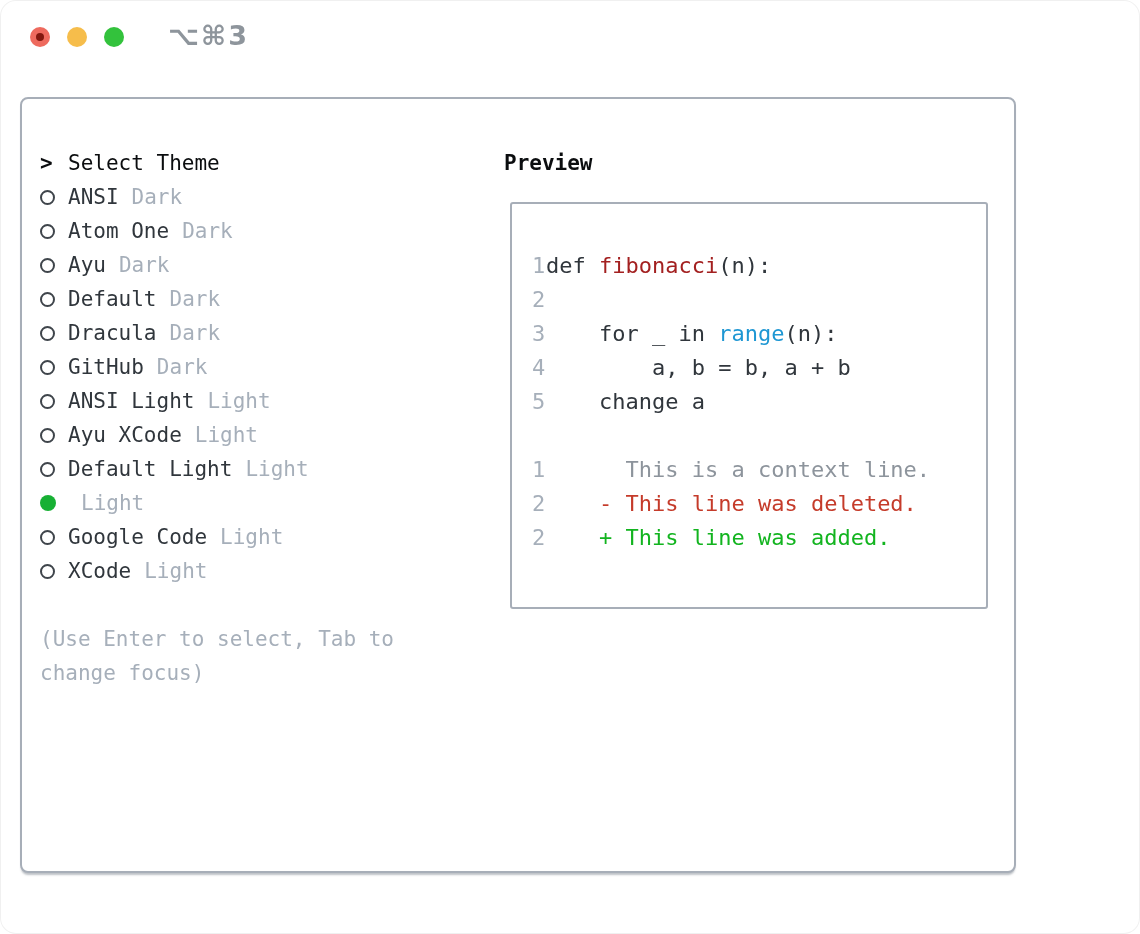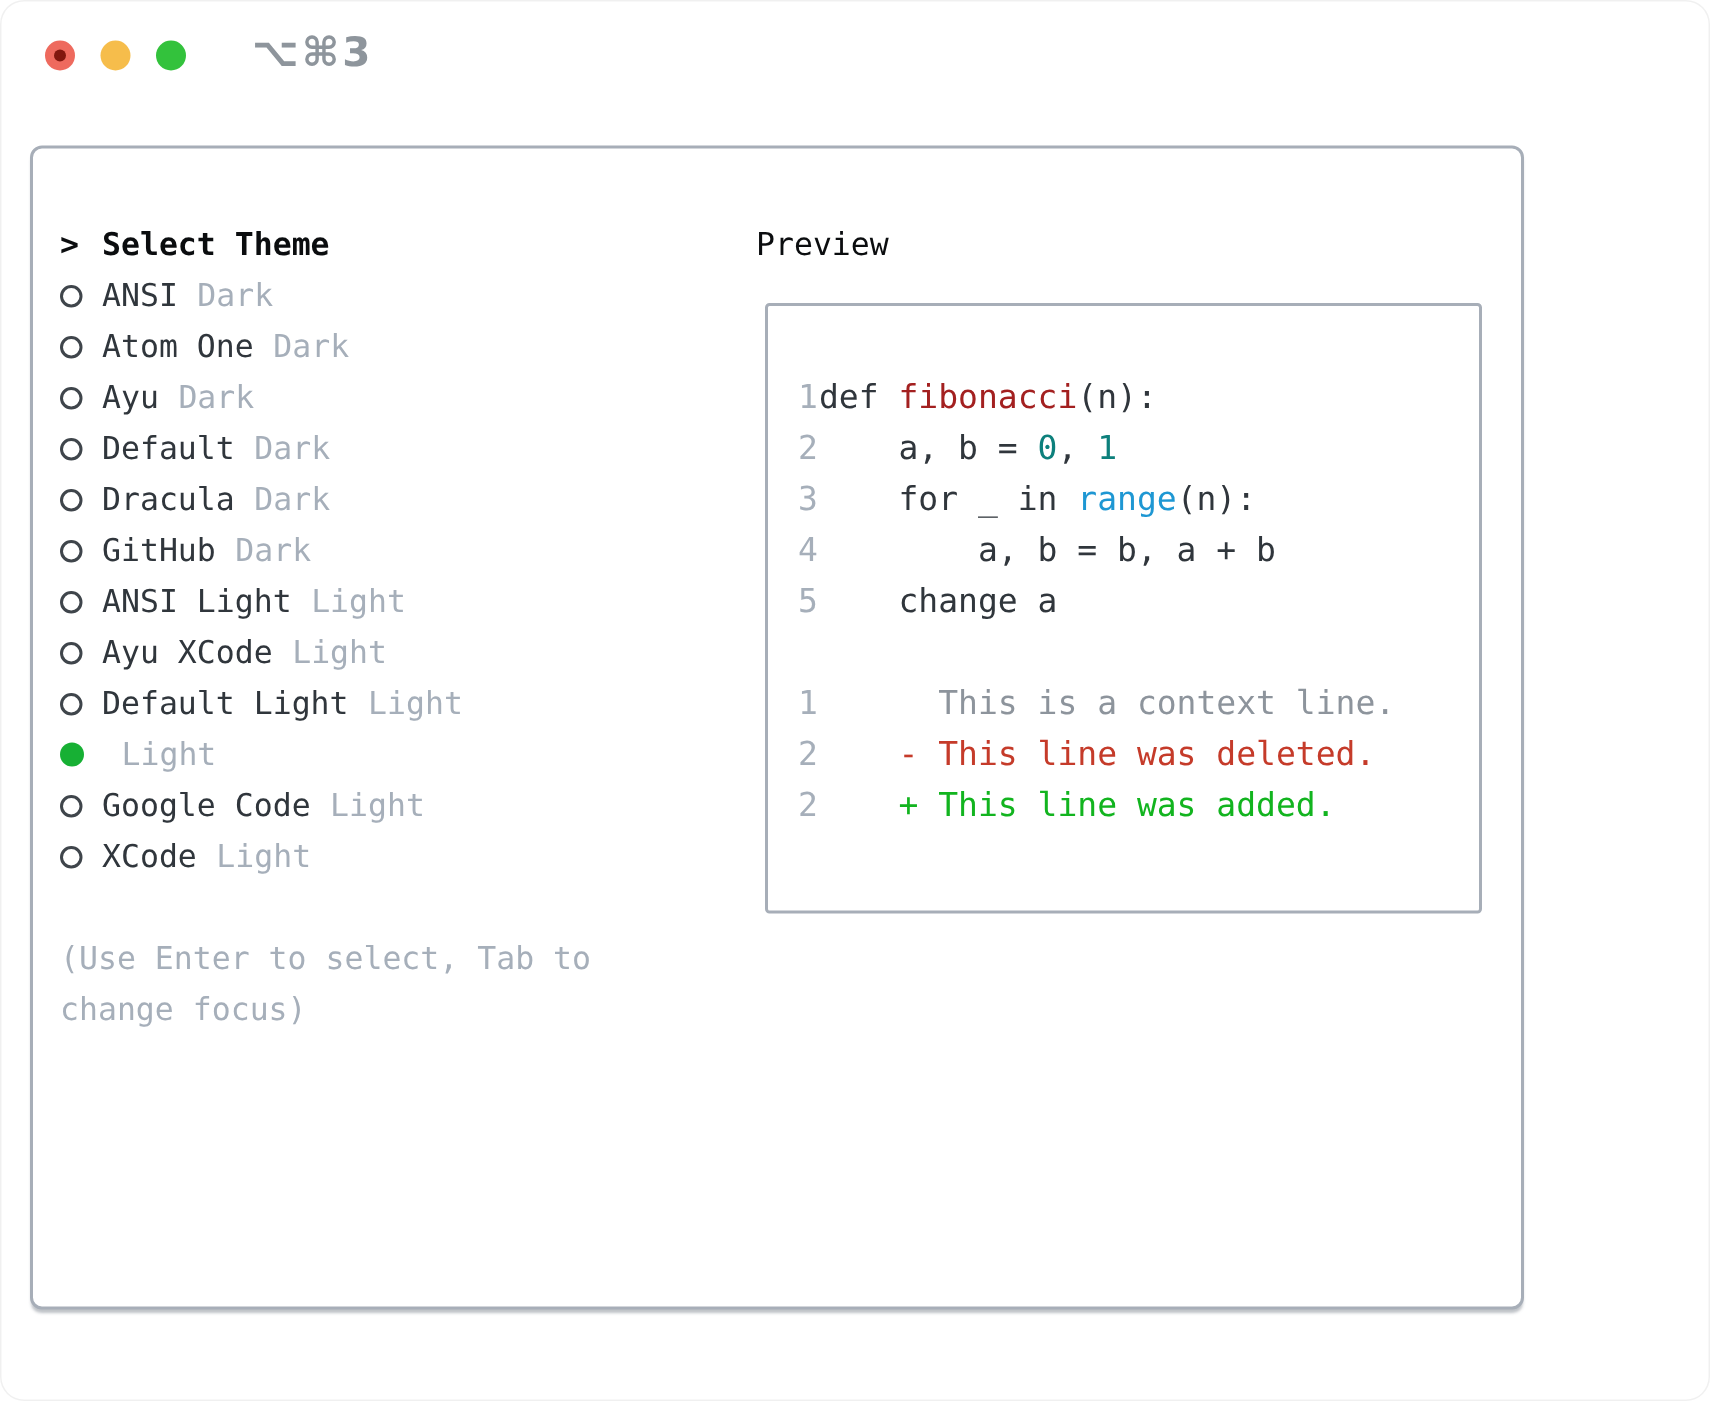--- a/index.html
+++ b/index.html
@@ -24,32 +24,32 @@
   .panel{position:absolute;left:20px;top:97px;width:996px;height:776px;background:#fff;
          border:2px solid var(--border);border-radius:8px;
          box-shadow:0 3px 2px -1px rgba(110,120,130,.45)}
   
   .left-col{position:absolute;left:18px;top:47px;font-size:21px;line-height:34px;color:var(--text)}
   .row{height:34px;display:flex;align-items:center;white-space:pre}
   .marker{width:28px;flex:none;display:flex;align-items:center}
   .cursor{font-weight:bold;color:var(--heading)}
   .radio{width:15px;height:15px;border:2px solid var(--radio-stroke);border-radius:50%}
   .radio.sel{width:16px;height:16px;border:none;background:var(--accent-green)}
-  .hdr{font-weight:bold;color:var(--heading)}
+  .hdr{font-weight:normal;color:var(--heading)}
   .theme-name{color:var(--text)}
   .theme-name.sel{color:var(--accent-green)}
   .variant{color:var(--muted);margin-left:13px}
   .gap{height:34px}
   .subhdr{color:#15181b}
   .opt-label{color:var(--text)}
   .opt-label.sel{color:var(--accent-green)}
   .hint{width:440px;color:var(--muted);white-space:normal}
   
   .preview-header{position:absolute;left:482px;top:47px;height:34px;line-height:34px;
-                  font-size:21px;font-weight:normal;color:var(--heading)}
+                  font-size:21px;font-weight:bold;color:var(--heading)}
   .preview-box{position:absolute;left:488px;top:103px;width:478px;height:407px;
                border:2px solid var(--border);border-radius:3px;background:#fff;
                padding:44px 0 0 20px;overflow:hidden}
   .pline{height:34px;display:flex;align-items:center;font-size:22px;white-space:pre}
   .pline .ln{width:14px;flex:none;color:var(--muted)}
   .pline .lc{}
   .seg-code{color:var(--text)}
   .seg-function{color:var(--func-red)}
   .seg-number{color:var(--num-teal)}
   .seg-builtin{color:var(--builtin-blue)}
@@ -98,21 +98,21 @@
 
 
 
       <div class="hint">(Use Enter to select, Tab to change focus)</div>
     </div>
 
     <div class="preview-header">Preview</div>
 
     <div class="preview-box" id="preview-box">
         <div class="pline"><span class="ln">1</span><span class="lc"><span class="seg-code">def </span><span class="seg-function">fibonacci</span><span class="seg-code">(n):</span></span></div>
-        <div class="pline"><span class="ln">2</span><span class="lc"><span class="seg-code">    a, b = </span><span class="seg-number">0</span><span class="seg-code">, </span><span class="seg-number">1</span></span></div>
+        <div class="pline"><span class="ln">2</span></div>
         <div class="pline"><span class="ln">3</span><span class="lc"><span class="seg-code">    for _ in </span><span class="seg-builtin">range</span><span class="seg-code">(n):</span></span></div>
         <div class="pline"><span class="ln">4</span><span class="lc"><span class="seg-code">        a, b = b, a + b</span></span></div>
         <div class="pline"><span class="ln">5</span><span class="lc"><span class="seg-code">    change a</span></span></div>
         <div class="pline"><span class="ln"></span><span class="lc"></span></div>
         <div class="pline"><span class="ln">1</span><span class="lc"><span class="seg-context">      This is a context line.</span></span></div>
         <div class="pline"><span class="ln">2</span><span class="lc"><span class="seg-deleted">    - This line was deleted.</span></span></div>
         <div class="pline"><span class="ln">2</span><span class="lc"><span class="seg-added">    + This line was added.</span></span></div>
       </div>
 
   </div>

